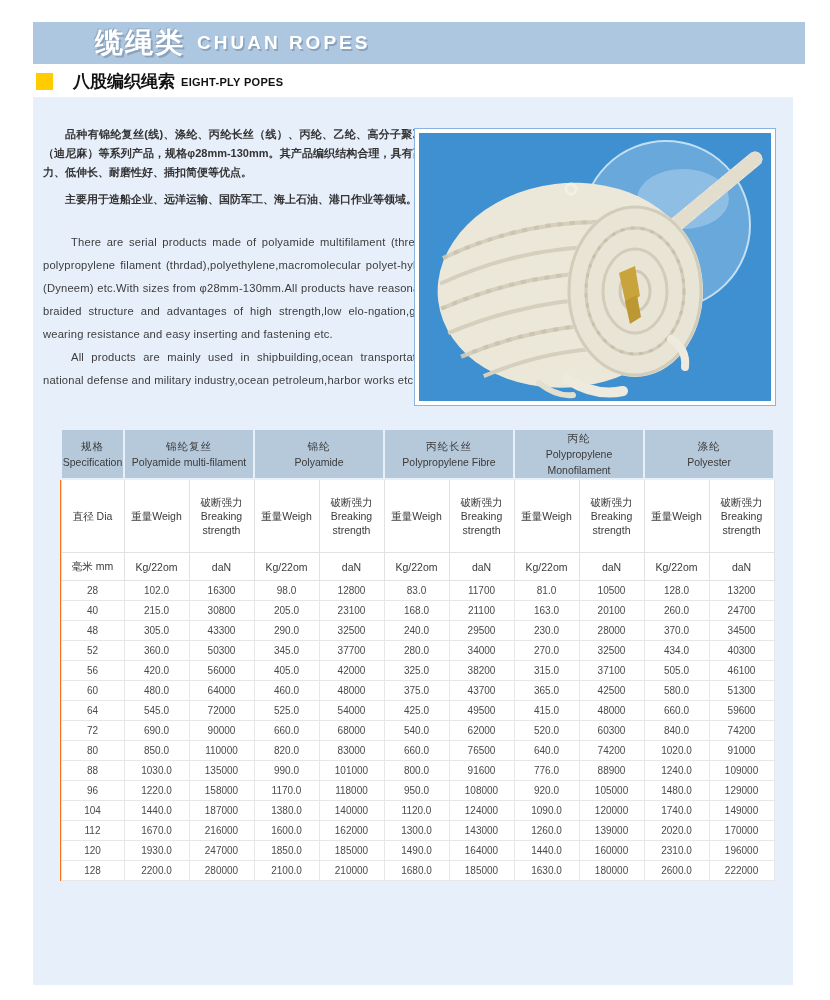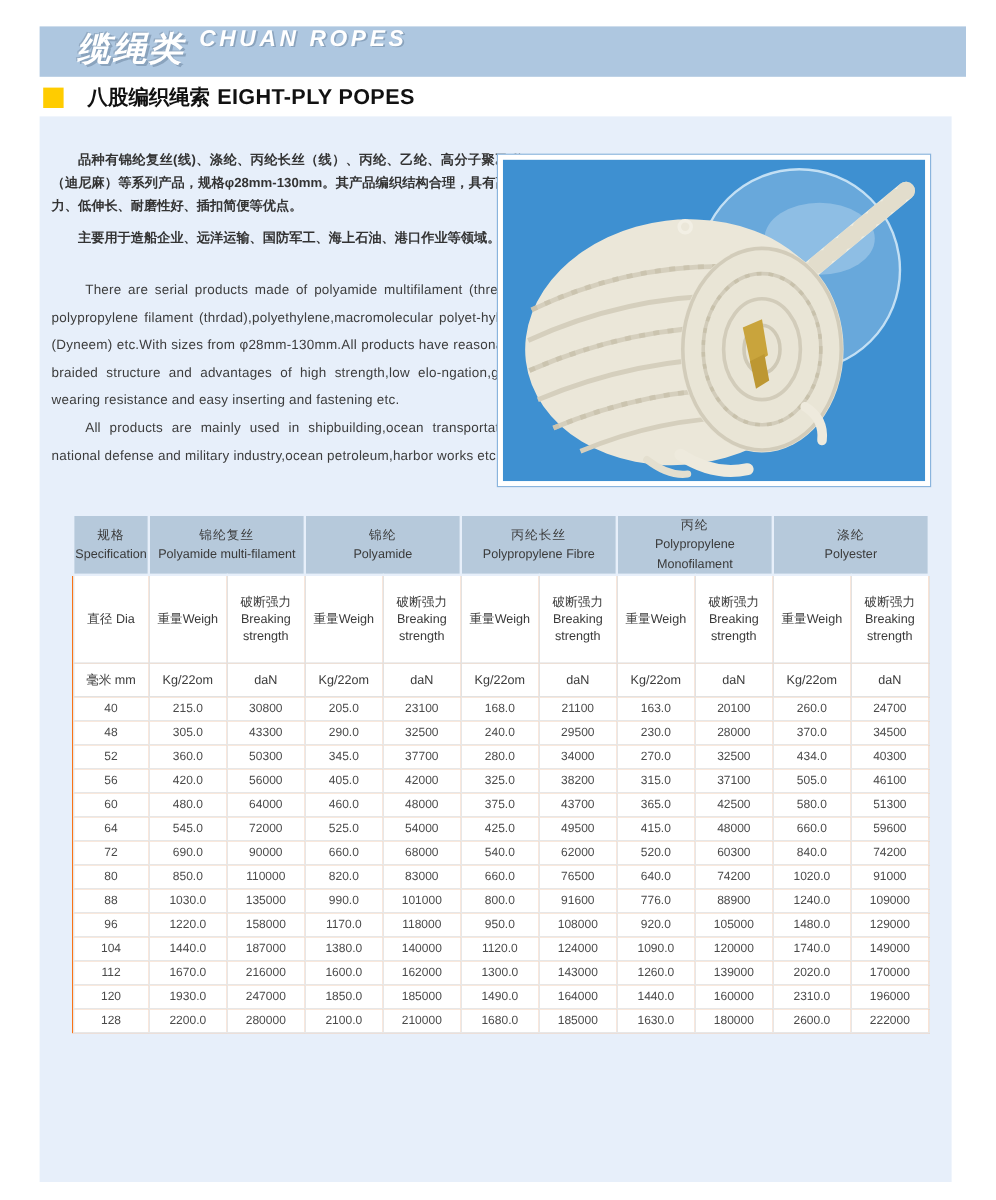--- a/index.html
+++ b/index.html
@@ -4,35 +4,35 @@
 <style>
   html,body{margin:0;padding:0;}
   body{
     width:830px;height:1000px;background:#ffffff;position:relative;
     font-family:"Liberation Sans","DejaVu Sans",sans-serif;
     -webkit-font-smoothing:antialiased;overflow:hidden;
   }
   
   .banner{
     position:absolute;left:33px;top:22px;width:772px;height:42px;
-    background:#aec7e0;display:flex;padding-left:31px;box-sizing:border-box;font-style:italic;
+    background:#aec7e0;display:flex;align-items:center;padding-left:62px;box-sizing:border-box;
   }
   .banner-zh{
     font-size:28px;font-weight:bold;color:#ffffff;letter-spacing:2px;
     text-shadow:2px 2px 0 #8aa3bd, -1px -1px 0 #93aac2;
   }
   .banner-en{
     margin-left:12px;font-size:19px;font-weight:bold;color:#ffffff;letter-spacing:3px;
     text-shadow:1.5px 1.5px 0 #8aa3bd;
   }
   
   .subtitle{position:absolute;left:36px;top:70px;display:flex;align-items:center;}
   .bullet{width:17px;height:17px;background:#ffcc00;display:inline-block;}
   .sub-zh{margin-left:20px;font-size:17px;font-weight:bold;color:#111;}
-  .sub-en{margin-left:6px;font-size:18px;font-weight:bold;color:#111;letter-spacing:.3px;}
+  .sub-en{margin-left:6px;font-size:11px;font-weight:bold;color:#111;letter-spacing:.3px;}
   
   .content{
     position:absolute;left:33px;top:97px;width:760px;height:888px;background:#e7effa;
   }
   .intro{position:absolute;left:10px;top:28px;width:392px;}
   .intro p{margin:0;text-align:justify;}
   .p-zh{font-size:11px;line-height:19px;color:#333;font-weight:bold;text-indent:2em;}
   .p-zh2{margin-top:8px !important;}
   .p-en{font-size:11.2px;line-height:23px;color:#3c3c3c;letter-spacing:.2px;}
   .p-en1{margin-top:22px !important;text-indent:2.5em;}
@@ -215,20 +215,33 @@
           <td>Kg/22om</td>
           <td>daN</td>
           <td>Kg/22om</td>
           <td>daN</td>
           <td>Kg/22om</td>
           <td>daN</td>
         </tr>
       </thead>
       <tbody>
           <tr>
+            <td>28</td>
+            <td>102.0</td>
+            <td>16300</td>
+            <td>98.0</td>
+            <td>12800</td>
+            <td>83.0</td>
+            <td>11700</td>
+            <td>81.0</td>
+            <td>10500</td>
+            <td>128.0</td>
+            <td>13200</td>
+          </tr>
+          <tr>
             <td>40</td>
             <td>215.0</td>
             <td>30800</td>
             <td>205.0</td>
             <td>23100</td>
             <td>168.0</td>
             <td>21100</td>
             <td>163.0</td>
             <td>20100</td>
             <td>260.0</td>

